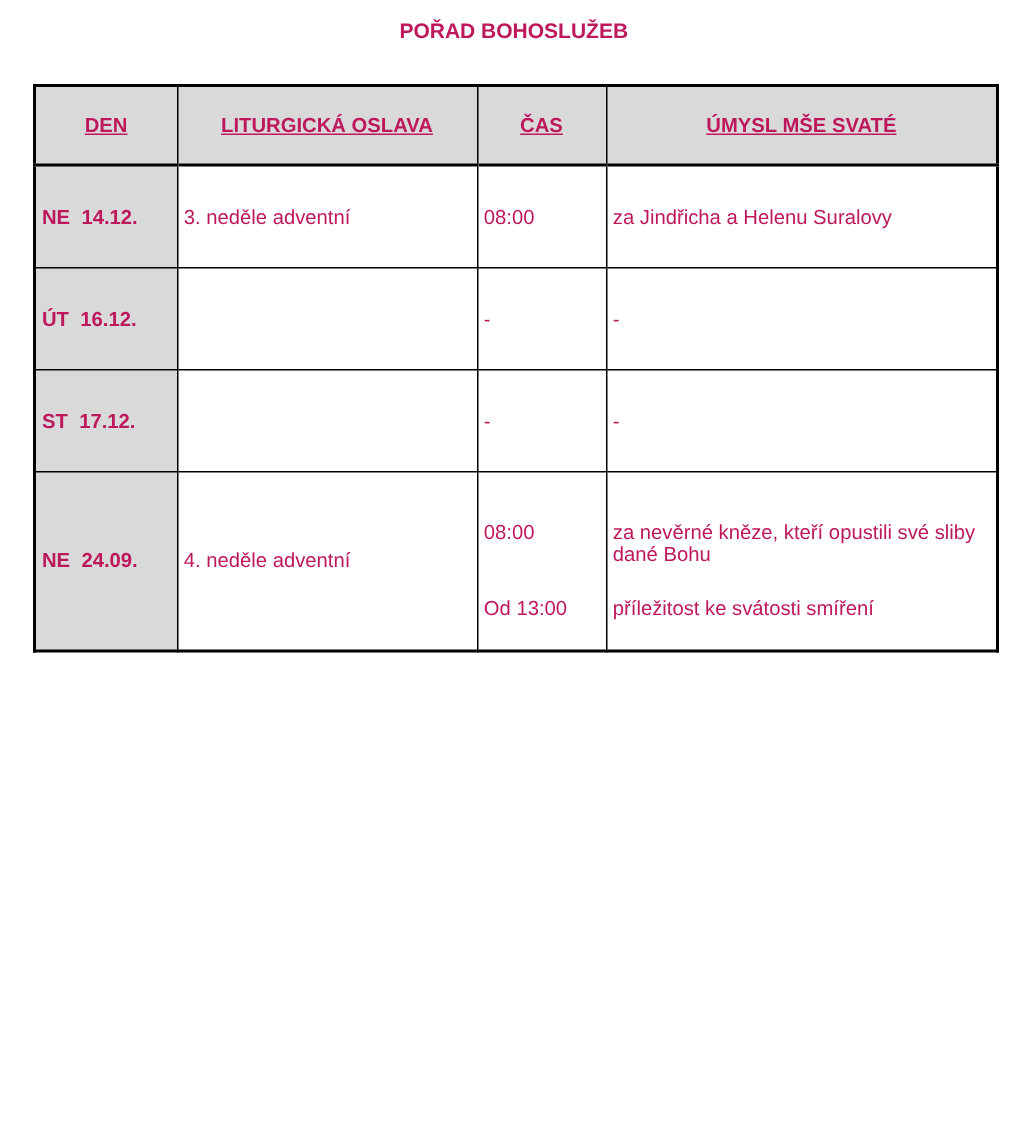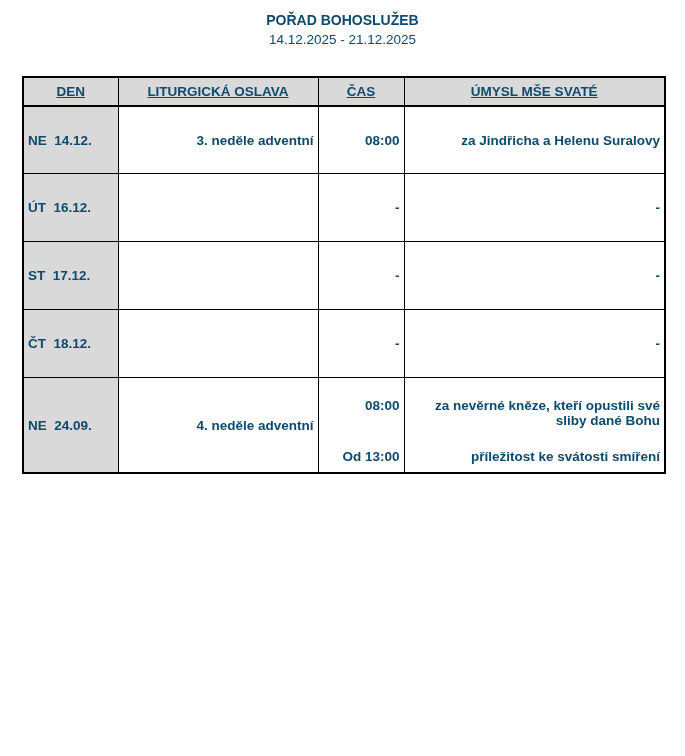--- a/index.html
+++ b/index.html
@@ -2,21 +2,21 @@
 <html><head>
 <meta charset="utf-8">
 <style>
   html, body { margin: 0; padding: 0; background: #ffffff; }
   .page {
     position: relative;
     width: 685px;
     height: 756px;
     background: #ffffff;
     font-family: "Liberation Sans", sans-serif;
-    color: #0c4a6e;
+    color: #be185d;
     box-sizing: border-box;
   }
   .doc-header {
     text-align: center;
     padding-top: 10px;
     line-height: 1.45;
   }
   .doc-title-1, .doc-title-2 {
     font-size: 14px;
     font-weight: bold;
@@ -28,21 +28,21 @@
   table.schedule {
     border-collapse: collapse;
     table-layout: fixed;
     width: 642px;
     margin: 26px 0 0 22px;
     border: 2px solid #000000;
   }
   table.schedule th, table.schedule td {
     border: 1px solid #000000;
     font-size: 13.5px;
-    padding: 6px 4px;
+    padding: 18px 4px;
     box-sizing: border-box;
     vertical-align: middle;
   }
   col.c-den { width: 95px; }
   col.c-oslava { width: 200px; }
   col.c-cas { width: 86px; }
   col.c-umysl { width: 261px; }
   tr.head-row th {
     background: #d9d9d9;
     font-weight: bold;
@@ -52,22 +52,21 @@
     border-bottom: 2px solid #000000;
   }
   td.den-cell {
     background: #d9d9d9;
     font-weight: bold;
     text-align: left;
     padding-left: 7px;
     white-space: pre;
   }
   td.mid-cell, td.cas-cell, td.umysl-cell {
-    text-align: right;
-    font-weight: bold;
+    text-align: left;
   }
   tr.data-row { height: 68px; }
   tr.last-row { height: 92px; }
   .split-cell {
     display: flex;
     flex-direction: column;
     justify-content: space-between;
     height: 82px;
     padding: 6px 0 2px 0;
     box-sizing: border-box;
@@ -84,21 +83,20 @@
     box-sizing: border-box;
   }
 </style>
 </head>
 <body>
 
 <div class="page">
 
   <div class="doc-header">
     <div class="doc-title-1">POŘAD BOHOSLUŽEB</div>
-    <div class="doc-dates">14.12.2025 - 21.12.2025</div>
   </div>
 
   <table class="schedule">
     <colgroup>
       <col class="c-den">
         <col class="c-oslava">
         <col class="c-cas">
         <col class="c-umysl">
     </colgroup>
     <tbody>
@@ -124,26 +122,20 @@
       <td class="umysl-cell">-</td>
     </tr>
 
     <tr class="data-row">
       <td class="den-cell">ST  17.12.</td>
       <td class="mid-cell"></td>
       <td class="cas-cell">-</td>
       <td class="umysl-cell">-</td>
     </tr>
 
-    <tr class="data-row">
-      <td class="den-cell">ČT  18.12.</td>
-      <td class="mid-cell"></td>
-      <td class="cas-cell">-</td>
-      <td class="umysl-cell">-</td>
-    </tr>
 
 
 
     <tr class="last-row">
       <td class="den-cell">NE  24.09.</td>
       <td class="mid-cell">4. neděle adventní</td>
       <td class="cas-cell">
         <div class="split-cell">
           <div class="split-top">08:00</div>
           <div class="split-bottom">Od 13:00</div>

